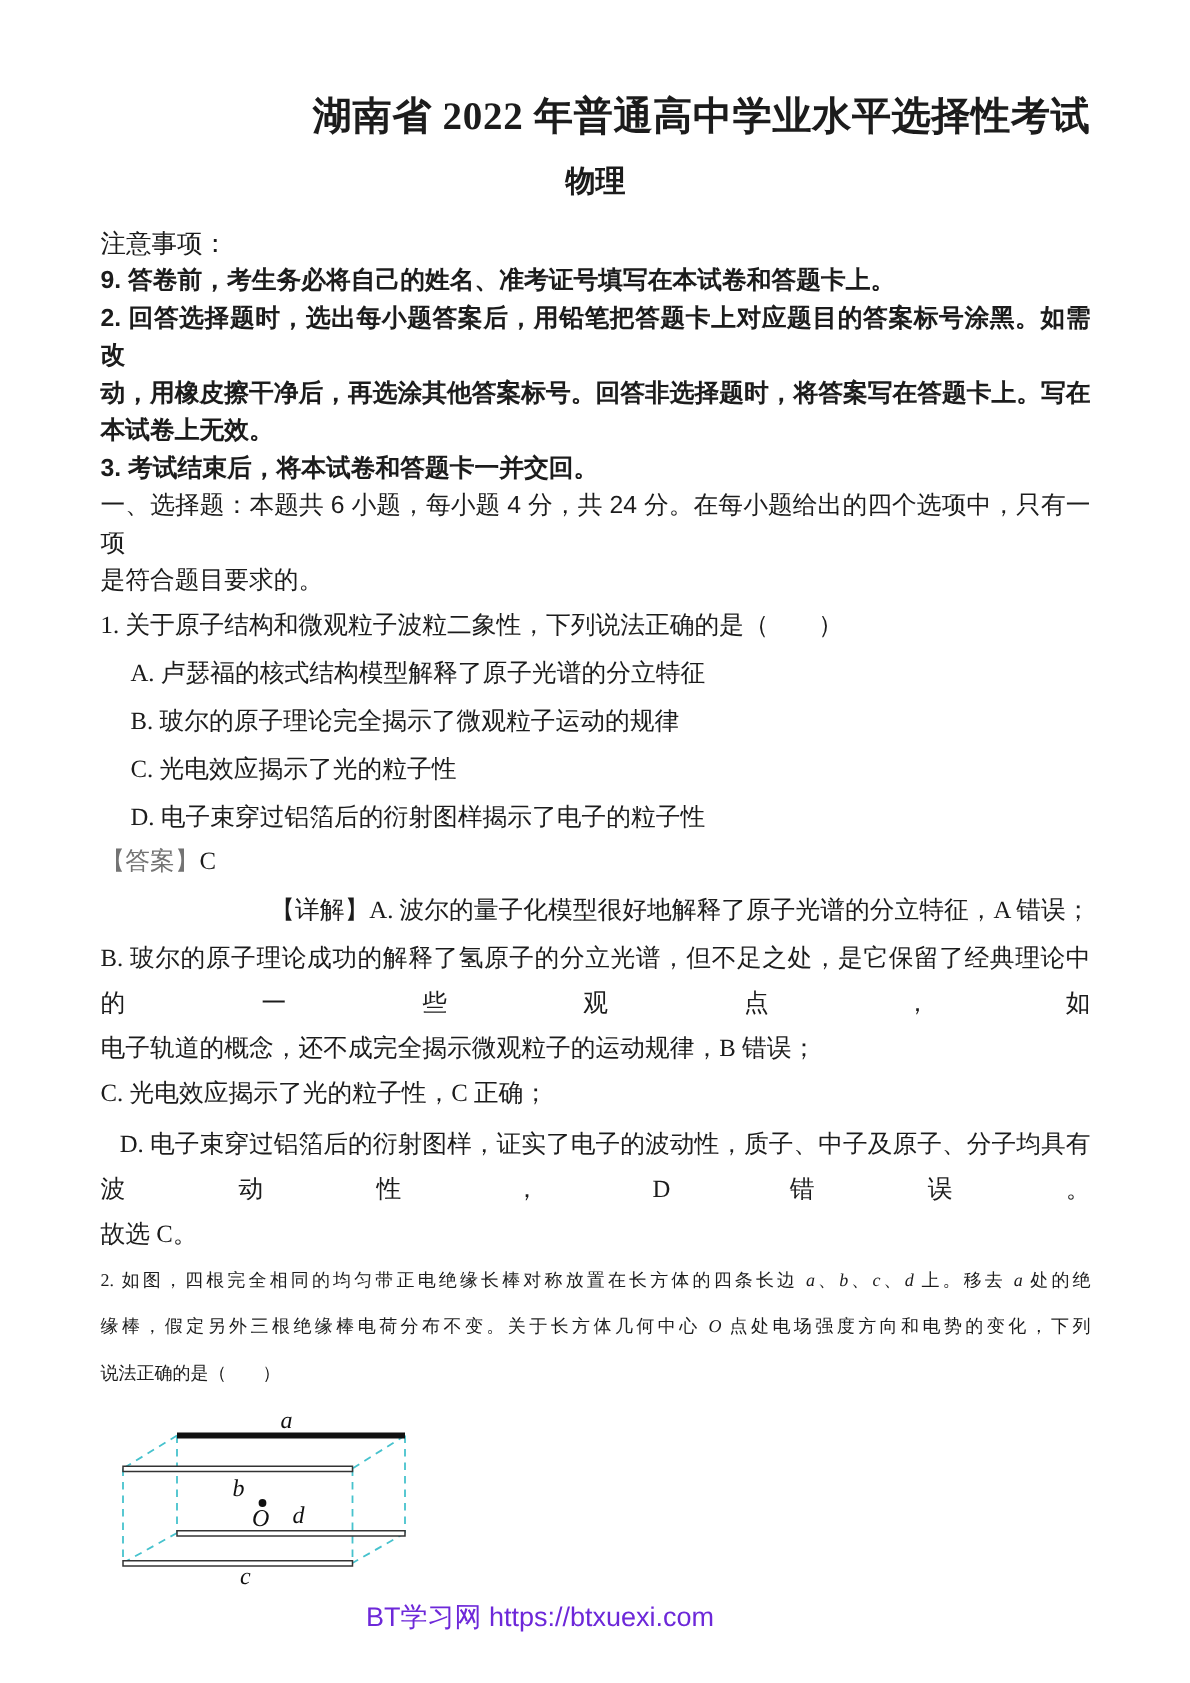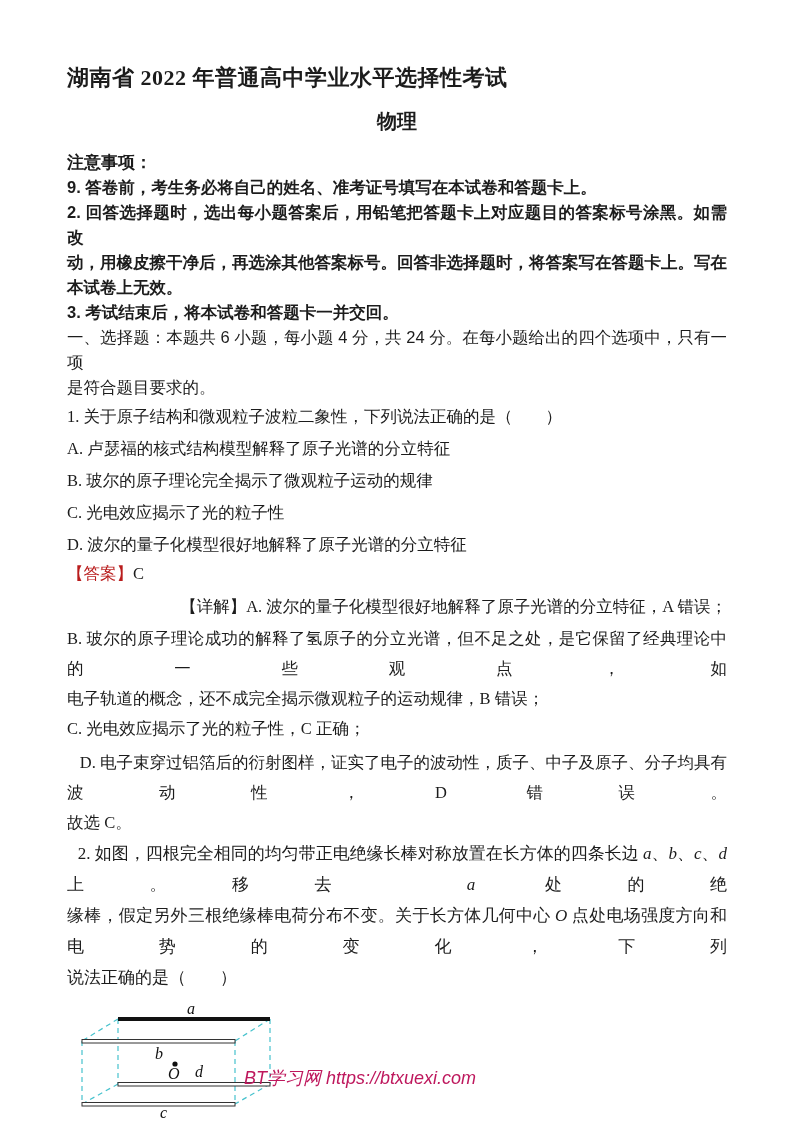--- a/index.html
+++ b/index.html
@@ -8,68 +8,68 @@
     width:793px;height:1122px;
     background:#ffffff;
     overflow:hidden;
     font-family:"Liberation Serif","DejaVu Serif",serif;
     color:#1c1c1c;
   }
   .content{position:absolute;left:67px;top:0;width:660px;}
 
   .doc-title{
     margin:64px 0 0;
-    font-size:22px;line-height:28px;
-    font-weight:bold;text-align:left;
+    font-size:26px;line-height:28px;
+    font-weight:bold;text-align:right;
     letter-spacing:0.5px;
   }
   .doc-subject{
     margin:16px 0 0;
     font-size:20px;line-height:26px;
     font-weight:bold;text-align:center;
   }
 
   .notice-heading{
     margin-top:16px;
     font-family:"Liberation Sans","DejaVu Sans",sans-serif;
-    font-weight:bold;font-size:17px;line-height:25px;
+    font-weight:normal;font-size:17px;line-height:25px;
   }
   .note-line{
     font-family:"Liberation Sans","DejaVu Sans",sans-serif;
     font-weight:bold;font-size:16.5px;line-height:25px;
     margin:0;
   }
   .jline{text-align:justify;text-align-last:justify;}
   .jline-last{text-align:justify;text-align-last:left;}
 
   .section-line{
     font-family:"Liberation Sans","DejaVu Sans",sans-serif;
     font-weight:normal;font-size:16.5px;line-height:25px;margin:0;
   }
 
   .body-line{font-size:16.5px;line-height:29px;margin:0;}
   .q-stem{margin-top:2px;}
-  .opt{margin-top:3px;}
+  .opt{margin-top:3px;margin-left:20px;}
   .ans{margin-top:0;}
-  .blue{color:#b91c1c;}
+  .blue{color:#737373;}
   .exp-line{font-size:16.5px;line-height:30px;margin:0;}
   .mt4{margin-top:4px;text-align:right;}
   .mt2{margin-top:2px;}
-  .q2-line{font-size:17px;line-height:31px;margin:0;}
+  .q2-line{font-size:12px;line-height:31px;margin:0;}
   .q2-line i, .q-italic{font-family:"Liberation Serif","DejaVu Serif",serif;}
 
   .figure-wrap{margin:6px 0 0 8px;width:215px;height:135px;}
 
   .footer{
     position:absolute;left:0;top:1066px;width:720px;
     text-align:center;
     font-family:"Liberation Sans","DejaVu Sans",sans-serif;
     font-size:18px;color:#909090;
   }
-  .footer a{color:#be185d;text-decoration:none;font-style:italic;}
+  .footer a{color:#6d28d9;text-decoration:none;}
 </style>
 </head>
 <body>
 
 <div class="page">
   <div class="content">
 
     <h1 class="doc-title">湖南省 2022 年普通高中学业水平选择性考试</h1>
     <h2 class="doc-subject">物理</h2>
 
@@ -80,21 +80,21 @@
     <p class="note-line jline-last">本试卷上无效。</p>
     <p class="note-line">3. 考试结束后，将本试卷和答题卡一并交回。</p>
 
     <p class="section-line jline">一、选择题：本题共 6 小题，每小题 4 分，共 24 分。在每小题给出的四个选项中，只有一项</p>
     <p class="section-line jline-last">是符合题目要求的。</p>
 
     <p class="body-line q-stem">1. 关于原子结构和微观粒子波粒二象性，下列说法正确的是（　　）</p>
     <p class="body-line opt">A. 卢瑟福的核式结构模型解释了原子光谱的分立特征</p>
     <p class="body-line opt">B. 玻尔的原子理论完全揭示了微观粒子运动的规律</p>
     <p class="body-line opt">C. 光电效应揭示了光的粒子性</p>
-    <p class="body-line opt">D. 波尔的量子化模型很好地解释了原子光谱的分立特征</p>
+    <p class="body-line opt">D. 电子束穿过铝箔后的衍射图样揭示了电子的粒子性</p>
 
     <p class="body-line ans"><span class="blue">【答案】</span><span>C</span></p>
 
     <p class="exp-line mt4"><span>【详解】</span><span>A. 波尔的量子化模型很好地解释了原子光谱的分立特征，A 错误；</span></p>
     <p class="exp-line jline mt2">B. 玻尔的原子理论成功的解释了氢原子的分立光谱，但不足之处，是它保留了经典理论中的一些观点，如</p>
     <p class="exp-line jline-last">电子轨道的概念，还不成完全揭示微观粒子的运动规律，B 错误；</p>
     <p class="exp-line">C. 光电效应揭示了光的粒子性，C 正确；</p>
     <p class="exp-line jline mt4">D. 电子束穿过铝箔后的衍射图样，证实了电子的波动性，质子、中子及原子、分子均具有波动性，D 错误。</p>
     <p class="exp-line jline-last">故选 C。</p>
 

